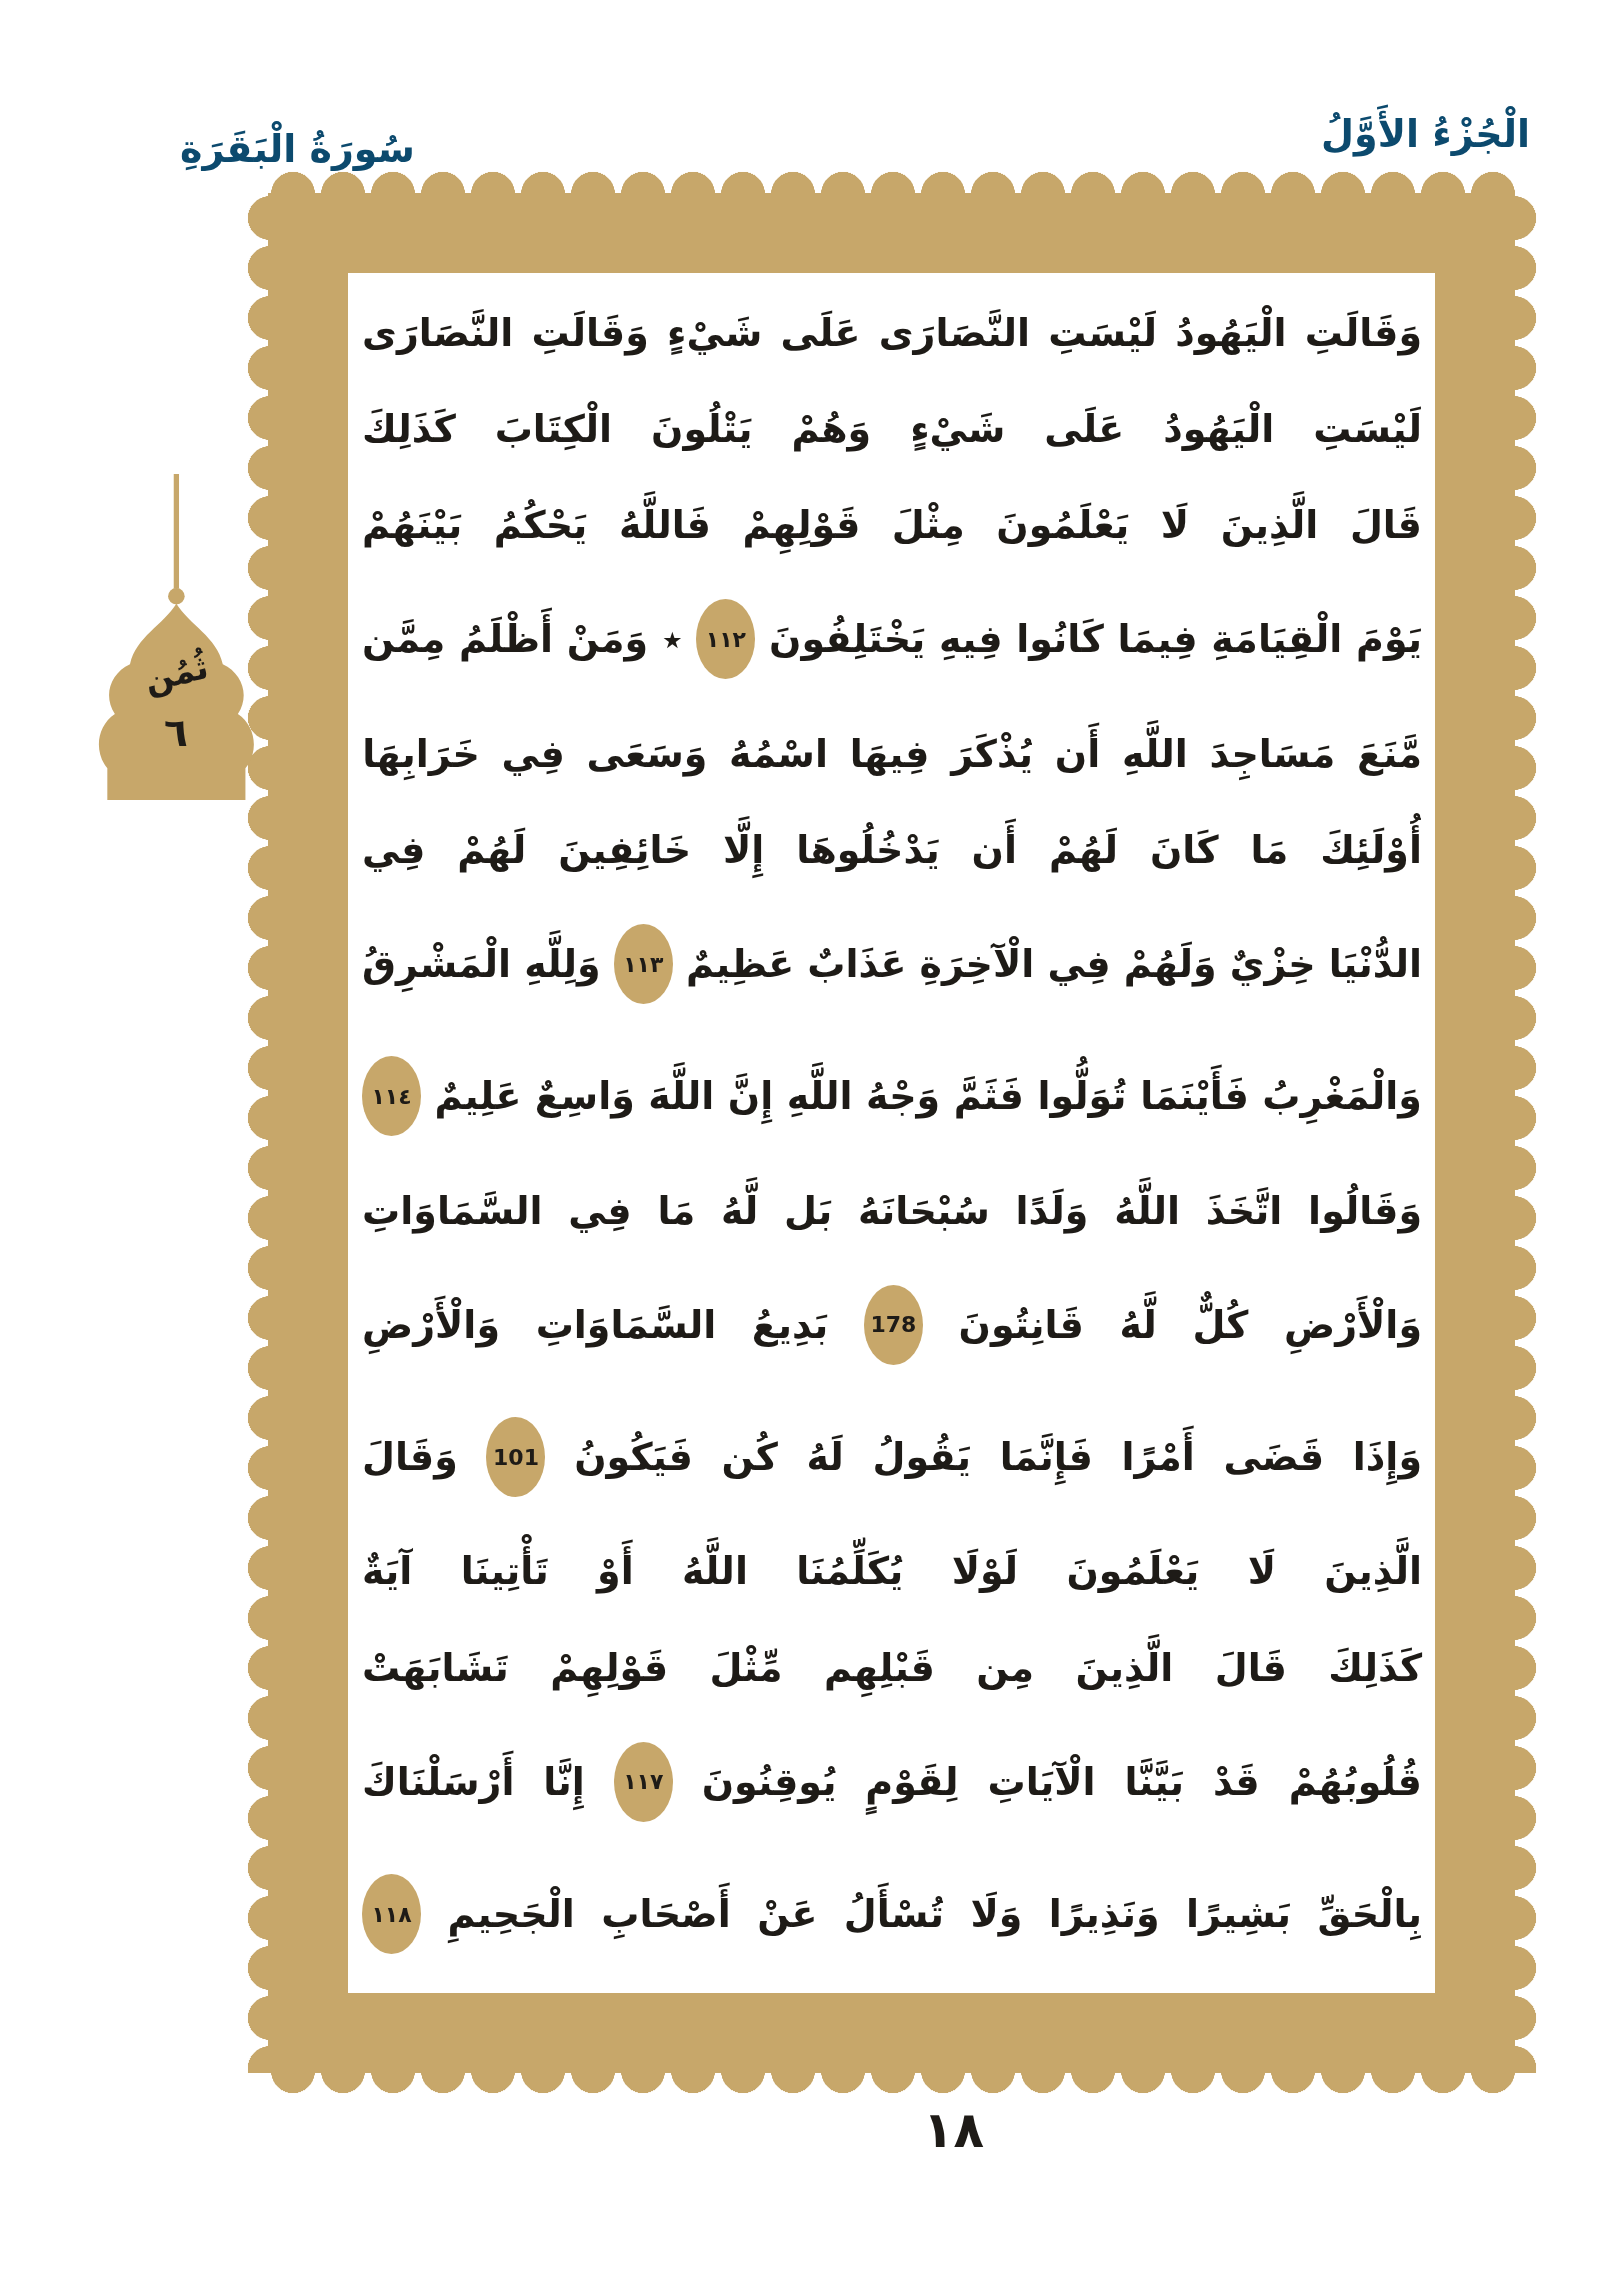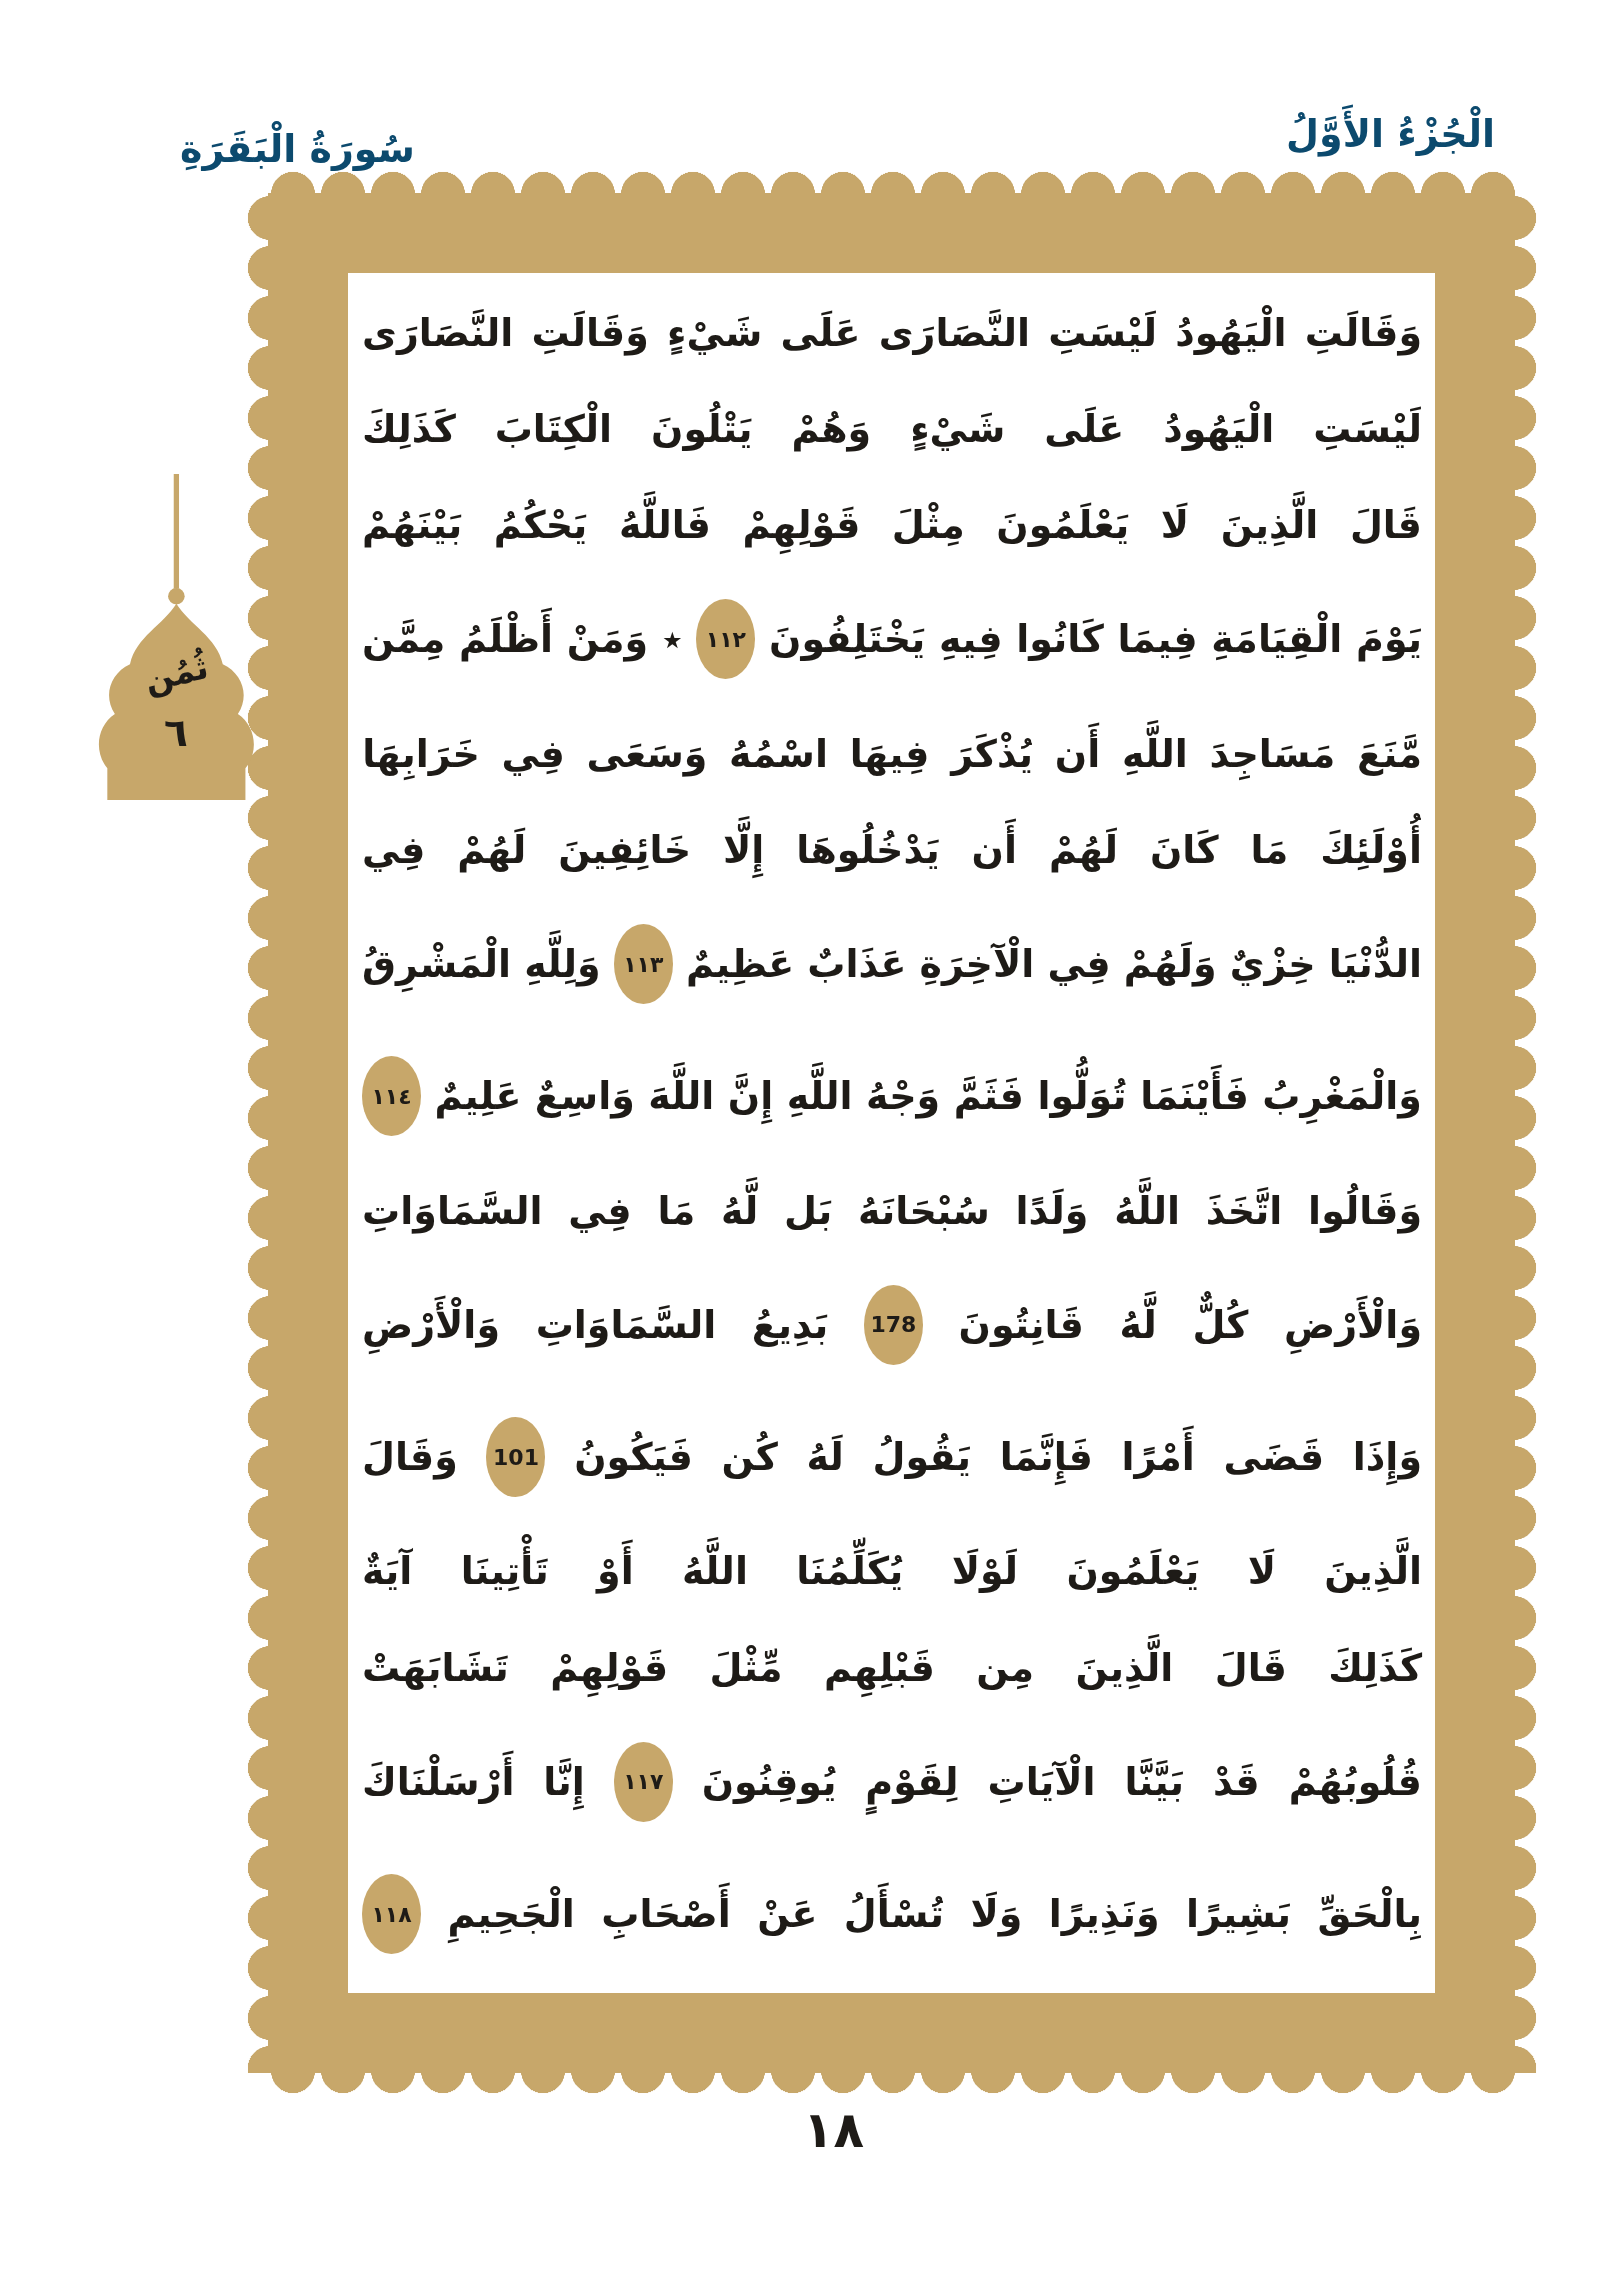--- a/index.html
+++ b/index.html
@@ -12,21 +12,21 @@
     color:#1e1b17;
   }
   
   .hdr{
     position:absolute;
     font-size:38px;font-weight:bold;
     white-space:nowrap;
     color:#0c4a6e;
   }
   #surah-title{left:249px;top:127px;width:166px;text-align:center;}
-  #juz-title{left:1321px;top:112px;width:174px;text-align:center;}
+  #juz-title{left:1356px;top:112px;width:174px;text-align:center;}
   
   #frame-band{
     position:absolute;left:268px;top:193px;width:1247px;height:1880px;
     box-sizing:border-box;
     border:80px solid var(--gold);
   }
   .scallop{position:absolute;}
   .scallop-top{
     left:268px;top:171px;width:1247px;height:22.7px;
     background:radial-gradient(circle 22.7px at 50% 100%, var(--gold) 0 96%, transparent 97%);
@@ -79,21 +79,21 @@
     text-align:center;font-size:33px;font-weight:bold;color:#1e1b17;
     transform:rotate(-14deg);
   }
   #rub-number{
     position:absolute;left:0;top:236px;width:174px;
     text-align:center;font-size:39px;font-weight:bold;color:#1e1b17;
   }
   
   #page-number{
     position:absolute;left:803px;top:2101px;width:181px;
-    text-align:left;font-size:50px;font-weight:bold;color:#1e1b17;
+    text-align:right;font-size:50px;font-weight:bold;color:#1e1b17;
   }
 </style>
 </head>
 <body>
 
 <div id="page">
 
   <div id="juz-title" class="hdr">الْجُزْءُ الأَوَّلُ</div>
   <div id="surah-title" class="hdr">سُورَةُ الْبَقَرَةِ</div>
 

